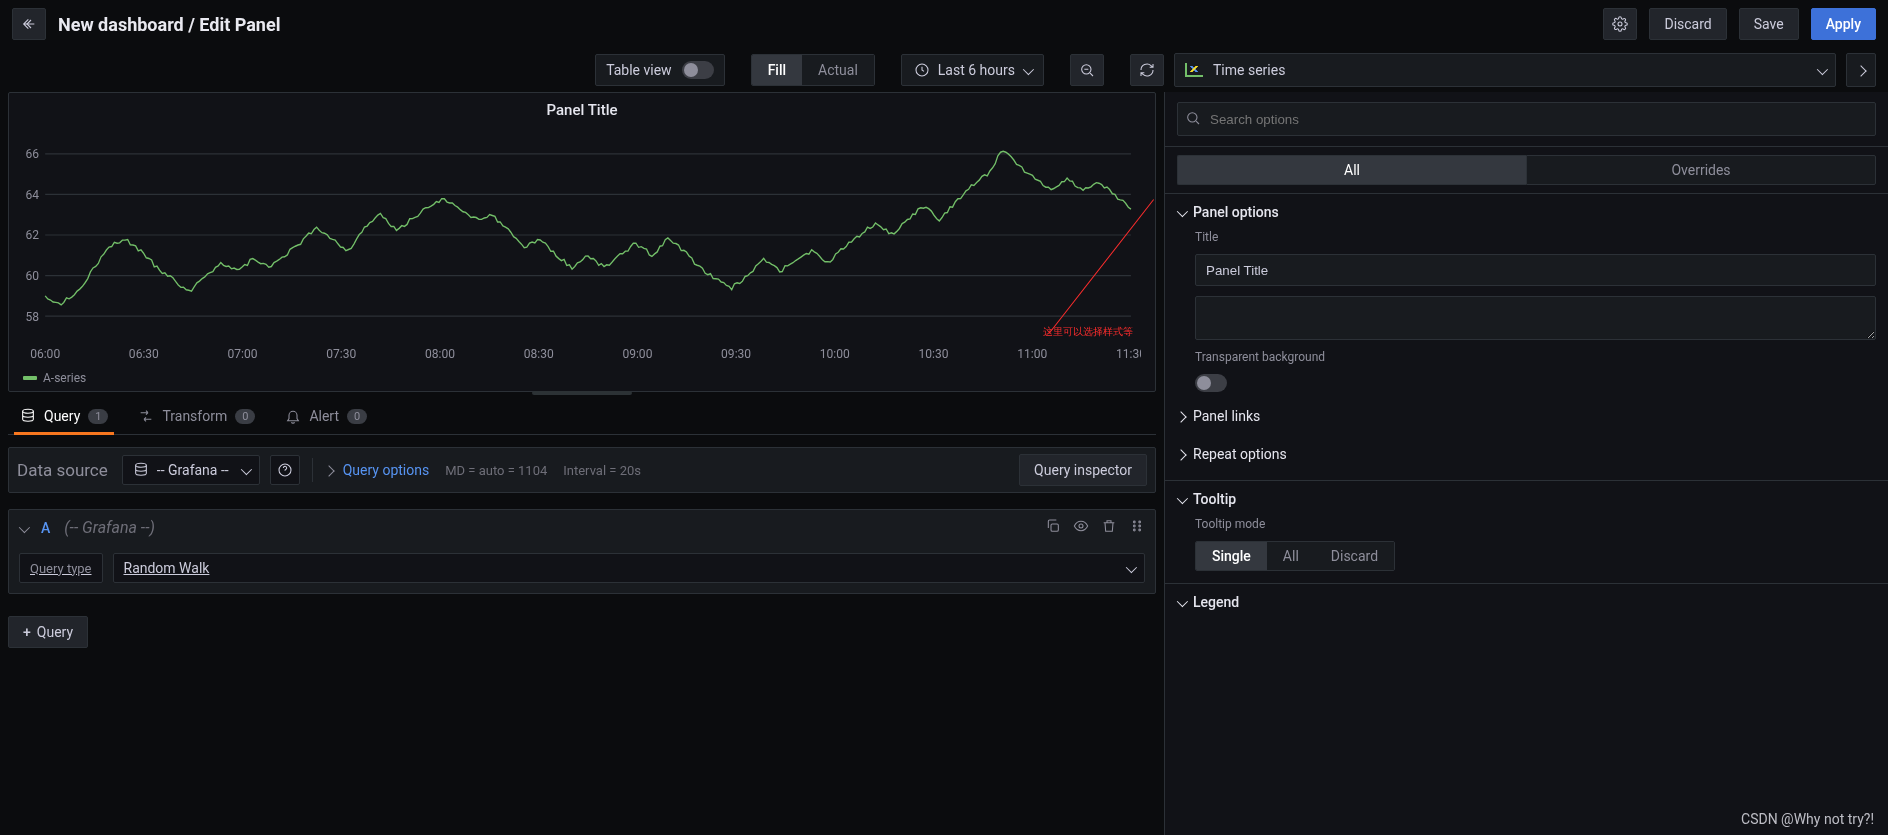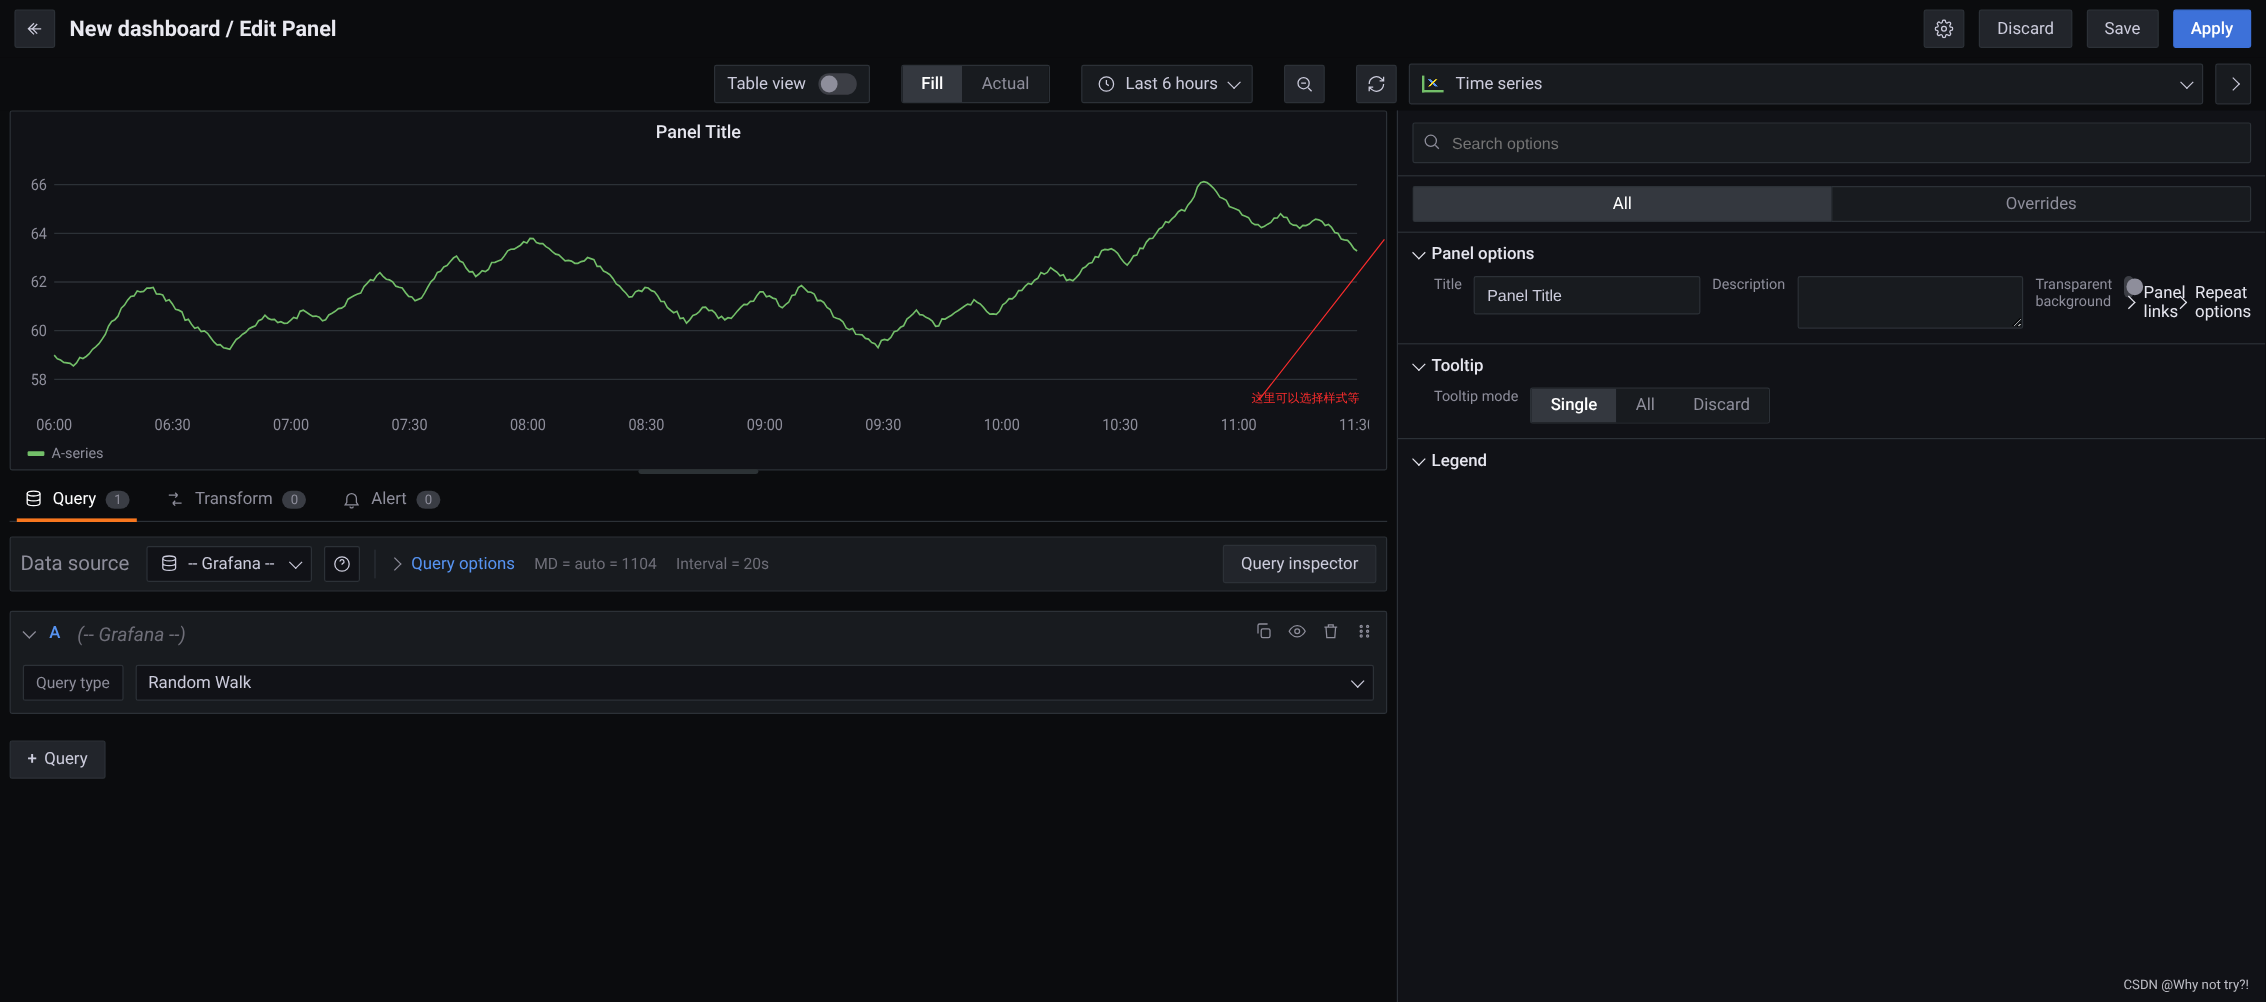--- a/index.html
+++ b/index.html
@@ -85,52 +85,52 @@
   .ds-bar .flex { flex:1; }
   .qi-btn { background:var(--bg3); border:1px solid var(--border); height:32px; padding:0 14px; border-radius:2px; display:flex; align-items:center; }
 
   
   .query-row { background:var(--bg2); border:1px solid var(--border); border-radius:2px; margin-top:16px; }
   .qr-head { display:flex; align-items:center; gap:14px; padding:8px 10px; }
   .qr-head .qid { color:var(--blue-bright); font-weight:500; }
   .qr-head .qds { color:var(--text-dimmer); font-style:italic; font-size:16px; }
   .qr-actions { display:flex; gap:12px; color:var(--text-dim); }
   .qr-actions span { cursor:pointer; }
-  .qr-body { display:flex; align-items:flex-start; gap:10px; padding:8px 10px 10px; }
+  .qr-body { display:flex; align-items:flex-start; gap:10px; padding:8px 10px 10px;text-decoration:underline; }
   .field-label { background:var(--bg1); border:1px solid var(--border); height:30px; padding:0 10px; display:flex; align-items:center; color:var(--text-dim); font-size:13px; border-radius:2px; }
   .field-select { flex:1; background:var(--bg1); border:1px solid var(--border); height:30px; padding:0 10px; display:flex; align-items:center; justify-content:space-between; border-radius:2px; cursor:pointer; }
 
   .add-query-btn { margin-top:22px; }
 
   
   .search-row { padding:10px 12px; border-bottom:1px solid var(--border); }
   .search-input { width:100%; background:var(--bg2); border:1px solid var(--border); height:34px; border-radius:2px; color:var(--text); padding:0 10px 0 32px; }
   .search-wrap { position:relative; }
   .search-wrap .mag { position:absolute; left:8px; top:8px; color:var(--text-dim); }
   .opt-tabs { display:flex; padding:8px 12px; gap:0; }
   .opt-tab { flex:1; height:30px; display:flex; align-items:center; justify-content:center; border:1px solid var(--border); background:var(--bg2); color:var(--text-dim); cursor:pointer; }
   .opt-tab:first-child { border-right:none; border-radius:2px 0 0 2px; }
   .opt-tab:last-child { border-radius:0 2px 2px 0; }
   .opt-tab.active { background:#34383f; color:#fff; }
 
   .section { border-top:1px solid var(--border); }
   .sec-head { display:flex; align-items:center; gap:8px; padding:10px 12px; color:#e6e6ef; font-weight:500; cursor:pointer; }
-  .sec-body { padding:0 12px 12px 30px; display:flex; flex-direction:row; gap:10px; }
+  .sec-body { padding:0 12px 12px 30px; display:flex; flex-direction:column; gap:10px; }
   .form-label { font-size:12px; color:var(--text-dim); }
   .form-input { width:100%; background:var(--bg2); border:1px solid var(--border); height:32px; border-radius:2px; color:var(--text); padding:0 10px; }
   .form-textarea { width:100%; background:var(--bg2); border:1px solid var(--border); min-height:42px; border-radius:2px; color:var(--text); padding:6px 10px; resize:vertical; }
   .sub-sec-head { display:flex; align-items:center; gap:8px; padding:6px 0; color:#e6e6ef; cursor:pointer; margin-left:-18px; }
   .toggle-off { width:32px; height:18px; background:#3c3e45; border-radius:9px; position:relative; }
   .toggle-off::after { content:""; position:absolute; left:2px; top:2px; width:14px; height:14px; background:#8e8e9b; border-radius:50%; }
 
   .radio-row { display:flex; border:1px solid var(--border); border-radius:2px; overflow:hidden; width:max-content; }
   .radio-row .ritem { padding:6px 16px; background:var(--bg2); color:var(--text-dim); cursor:pointer; }
   .radio-row .ritem.active { background:#34383f; color:#fff; font-weight:500; }
 
-  .watermark { position:fixed; right:14px; bottom:8px; color:#d0d0d8; font-size:11px; opacity:.9; }
+  .watermark { position:fixed; right:14px; bottom:8px; color:#d0d0d8; font-size:14px; opacity:.9; }
 
   .chev-down::before { content:""; display:inline-block; width:7px; height:7px; border-right:1.5px solid currentColor; border-bottom:1.5px solid currentColor; transform:rotate(45deg) translateY(-2px); }
   .chev-right::before { content:""; display:inline-block; width:7px; height:7px; border-right:1.5px solid currentColor; border-bottom:1.5px solid currentColor; transform:rotate(-45deg); }
 
   .scrollbar-y::-webkit-scrollbar { width:8px; }
   .scrollbar-y::-webkit-scrollbar-thumb { background:#3a3d44; border-radius:4px; }
 </style>
 </head>
 <body>
 
@@ -350,21 +350,20 @@
     </div>
 
     <div class="section">
       <div class="sec-head">
         <span class="chev-down"></span>
         <span>Panel options</span>
       </div>
       <div class="sec-body">
         <div class="form-label">Title</div>
         <input class="form-input" value="Panel Title" style="">
-        <div class="form-label">Description</div>
         <textarea class="form-textarea" style=""></textarea>
         <div class="form-label">Transparent background</div>
         <div class="toggle-off"></div>
         <div class="sub-sec-head">
           <span class="chev-right"></span>
           <span>Panel links</span>
         </div>
         <div class="sub-sec-head">
           <span class="chev-right"></span>
           <span>Repeat options</span>

